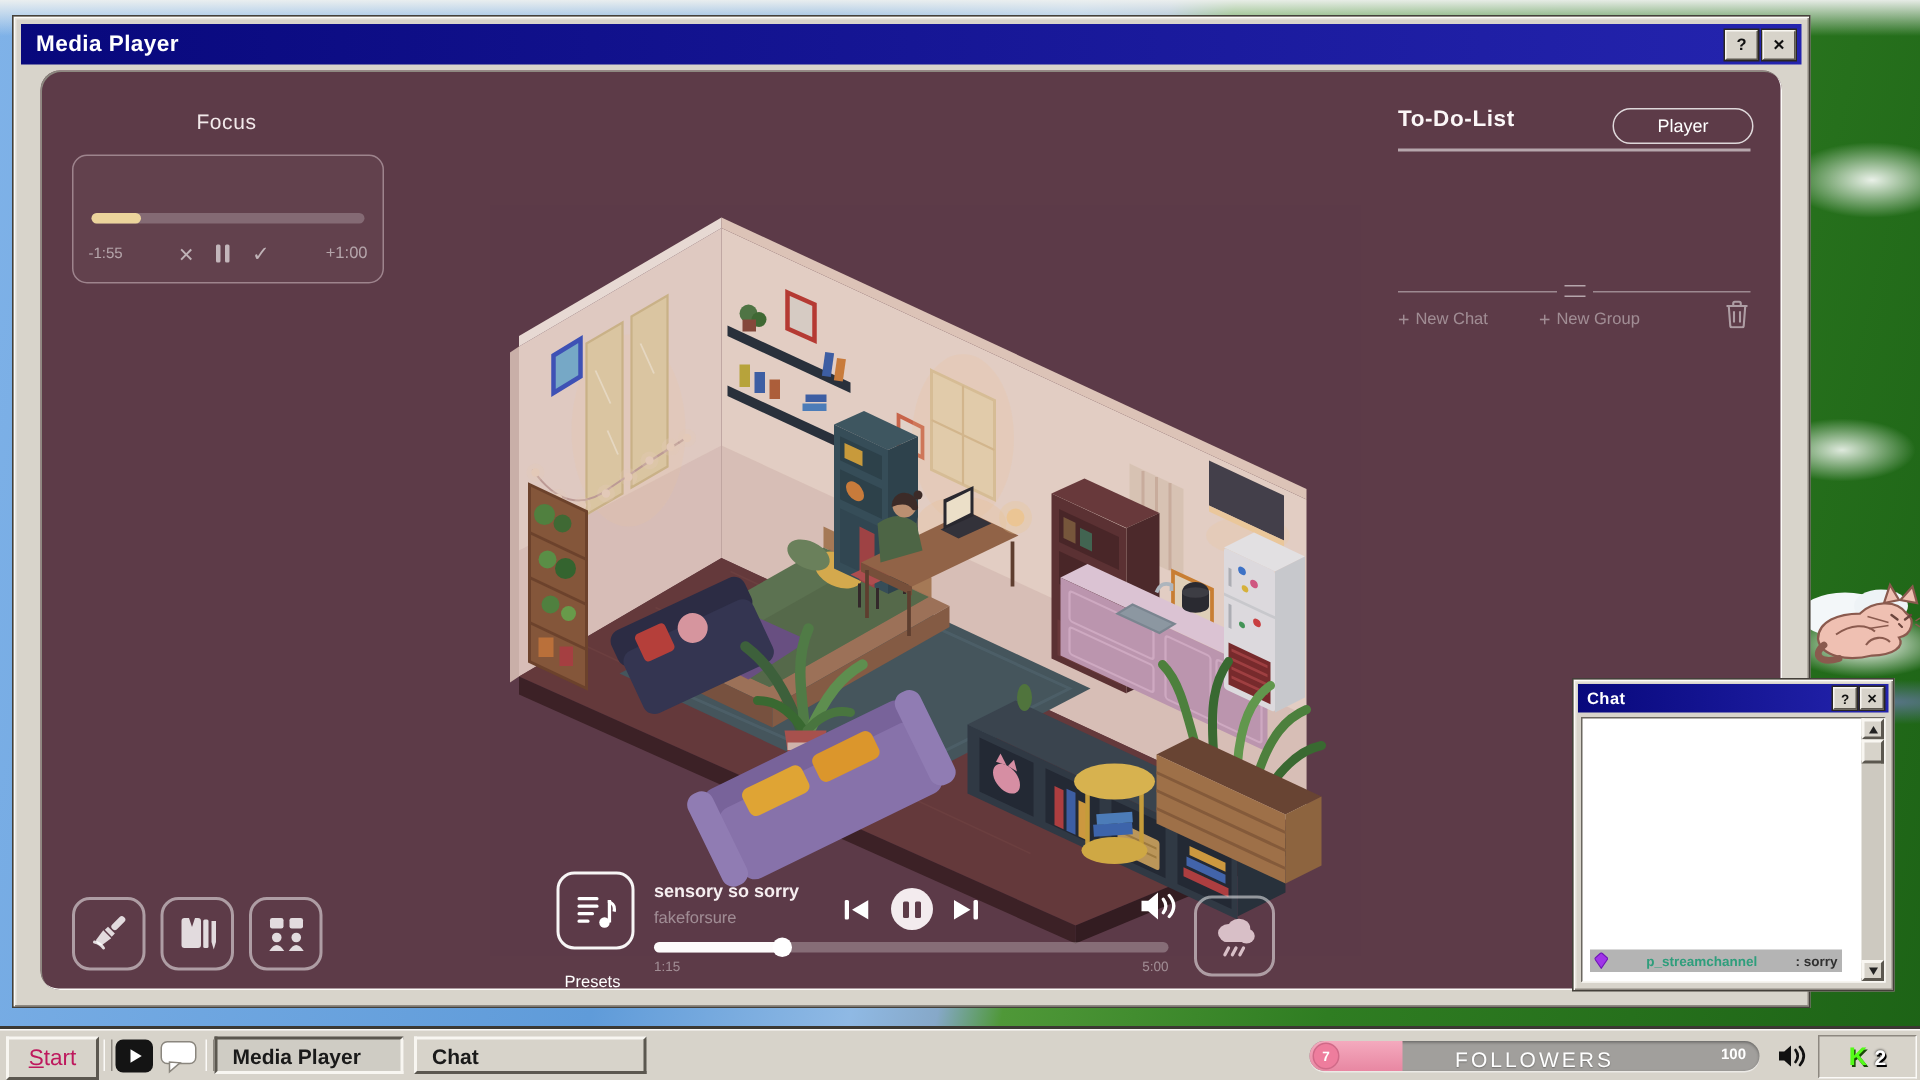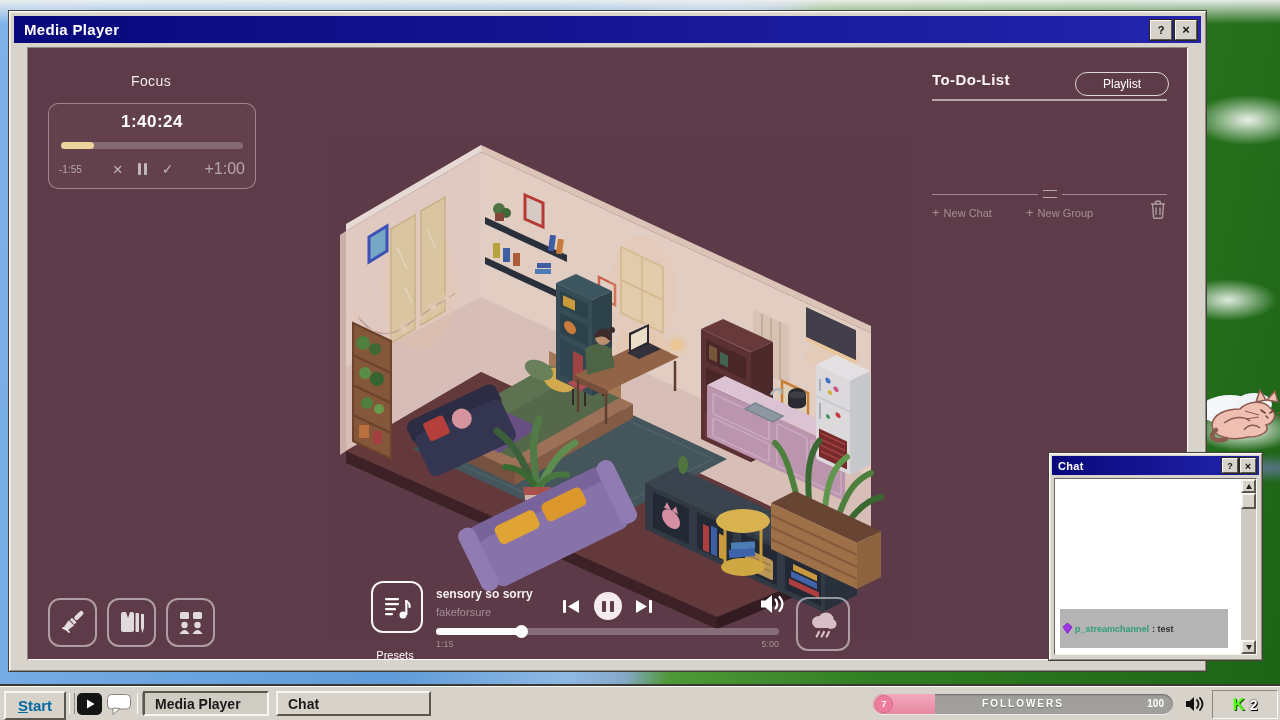--- a/index.html
+++ b/index.html
@@ -41,35 +41,35 @@
   .slider-fill{position:relative;height:100%;background:#fdfbfb;border-radius:4px;}
   .knob{position:absolute;right:-6px;top:-3px;width:13px;height:13px;border-radius:50%;background:#fff;}
   .pause-circle{border-radius:50%;background:#f3ebee;display:flex;align-items:center;justify-content:center;gap:4px;}
   .pause-circle i{display:block;width:4px;height:11px;background:#5d3b48;border-radius:1px;}
 
   
   .chat-body{background:#fff;border:1px solid;border-color:#6a665f #f8f6f1 #f8f6f1 #6a665f;}
   .scroll{background:#cdc9c0;}
   .tri-up{width:0;height:0;border-left:3px solid transparent;border-right:3px solid transparent;border-bottom:5px solid #222;}
   .tri-dn{width:0;height:0;border-left:3px solid transparent;border-right:3px solid transparent;border-top:5px solid #222;}
-  .chat-msg{background:#b4b4b4;display:flex;align-items:center;padding:12px 3px;font-size:9px;font-weight:bold;}
+  .chat-msg{background:#b4b4b4;display:flex;align-items:center;padding:0 3px;font-size:9px;font-weight:bold;justify-content:space-between;}
   .uname{color:#2f9e7c;margin-left:3px;}
   .mtext{color:#303030;margin-left:3px;}
 
   
   .taskbar{background:#d7d3ca;border-top:1px solid #fbfaf7;box-shadow:0 -2px 0 #3c3933;}
-  .start-label{font-weight:bold;font-size:15px;color:#0369a1;}
+  .start-label{font-weight:normal;font-size:15px;color:#be185d;}
   .start-label::first-letter{text-decoration:underline;}
   .tb-handle{border-left:1px solid #fbfaf7;border-right:1px solid #8d8880;background:#d7d3ca;}
   .task-btn{display:flex;align-items:center;padding:0 10px;font-weight:bold;font-size:14px;color:#1a1a1a;}
   .task-active{border:2px solid;border-color:#5b574f #f8f6f1 #f8f6f1 #5b574f;background:#cfccc4;}
   .fol-pill{border-radius:10px;background:#a19f9c;box-shadow:inset 0 1px 2px rgba(0,0,0,.35),0 1px 0 #eceae6;}
   .fol-fill{border-radius:10px 0 0 10px;background:linear-gradient(180deg,#f4aabe,#e887a2);}
   .fol-badge{border-radius:50%;background:#ee7d9d;border:1px solid #d06a88;color:#fff;font-size:9px;font-weight:bold;}
-  .fol-label{color:#fff;font-weight:bold;font-size:10px;letter-spacing:2px;text-shadow:0 1px 1px rgba(0,0,0,.3);text-align:center;}
+  .fol-label{color:#fff;font-weight:normal;font-size:14px;letter-spacing:2px;text-shadow:0 1px 1px rgba(0,0,0,.3);text-align:center;}
   .kick-k{color:#53fc18;font-size:17px;font-weight:bold;text-shadow:1px 1px 0 #1a4a08;}
   .tray-count{color:#fff;font-size:14px;font-weight:bold;text-shadow:0 0 2px #000,1px 1px 0 #000;}
 </style>
 </head>
 <body>
 
 <div class="stage">
 
   <svg class="abs" style="left:1204px;top:382px;" width="76" height="66" viewBox="0 0 76 66">
     <ellipse cx="26" cy="28" rx="30" ry="15" fill="#f3f7f9"></ellipse>
@@ -87,21 +87,21 @@
 
   <div class="abs win-frame" style="left:8px;top:10px;width:1197px;height:660px;">
     <div class="abs titlebar" style="left:5px;top:5px;right:5px;height:27px;padding:0 4px;">
       <span class="title-text" style="font-size:15px;padding-left:6px;">Media Player</span>
       <span style="margin-left:auto;display:flex;gap:3px;">
         <span class="tbtn flex-c" style="width:20px;height:18px;font-size:11px;">?</span>
         <span class="tbtn flex-c" style="width:20px;height:18px;font-size:13px;">×</span>
       </span>
     </div>
 
-    <div class="abs mp-content" style="left:18px;top:36px;width:1161px;height:613px;">
+    <div class="abs mp-content" style="left:18px;top:36px;width:1161px;height:613px;border-radius:13px;">
 
       <svg class="abs" style="left:300px;top:90px;" width="580" height="500" viewBox="0 0 580 500">
         <g>
           <polygon points="13,98 19,94 19,314 13,318" fill="#d9c0b5"></polygon>
           <polygon points="19,94 154,15 154,235 19,314" fill="#f2ddd2"></polygon>
           <polygon points="19,230 154,160 154,235 19,314" fill="#caa39c" opacity=".22"></polygon>
           <polygon points="154,15 544,196 544,416 154,235" fill="#f5e2d4"></polygon>
           <polygon points="154,160 544,340 544,416 154,235" fill="#c9a096" opacity=".25"></polygon>
           <polygon points="19,94 154,15 154,8 19,87" fill="#fbf0e6"></polygon>
           <polygon points="154,15 544,196 544,189 154,8" fill="#eed6c6"></polygon>
@@ -345,40 +345,39 @@
           <polygon points="444,366 530,406 530,452 444,412" fill="#a87848"></polygon>
           <path d="M444,378 l86,40 M444,390 l86,40 M444,402 l86,40" stroke="#8a5f38" stroke-width="2"></path>
           <polygon points="530,406 554,394 554,440 530,452" fill="#946a3e"></polygon>
         </g>
 
         <rect x="0" y="0" width="580" height="500" fill="#5d3b48" opacity=".12"></rect>
       </svg>
 
       <div class="abs" style="left:74px;top:26px;width:100px;text-align:center;font-size:14px;color:#f2e9ea;letter-spacing:.4px;">Focus</div>
       <div class="abs focus-card" style="left:21px;top:56px;width:206px;height:84px;">
-        <div class="abs" style="left:0;top:8px;width:100%;text-align:center;font-size:17px;font-weight:bold;color:#fff;letter-spacing:.5px;">1:40:24</div>
         <div class="abs track" style="left:12px;top:38px;width:182px;height:7px;">
           <div class="fill-cream" style="width: 18%;"></div>
         </div>
         <div class="abs" style="left:10px;right:10px;top:52px;height:26px;display:flex;align-items:center;justify-content:space-between;color:rgba(255,255,255,.52);">
           <span style="font-size:10px;">-1:55</span>
           <span style="display:flex;align-items:center;gap:15px;">
             <span style="font-size:17px;line-height:1;color:rgba(255,255,255,.6);">×</span>
             <span style="display:flex;gap:3px;">
                 <i class="pbar"></i>
                 <i class="pbar"></i>
               </span>
             <span style="font-size:14px;color:rgba(255,255,255,.6);">✓</span>
           </span>
-          <span style="font-size:16px;">+1:00</span>
+          <span style="font-size:11px;">+1:00</span>
         </div>
       </div>
 
       <div class="abs" style="left:905px;top:24px;font-size:15px;font-weight:bold;color:#fbf6f7;letter-spacing:.4px;">To-Do-List</div>
-      <div class="abs pill flex-c" style="left:1048px;top:25px;width:92px;height:22px;font-size:12px;">Playlist</div>
+      <div class="abs pill flex-c" style="left:1048px;top:25px;width:92px;height:22px;font-size:12px;">Player</div>
       <div class="abs" style="left:905px;top:52px;width:235px;height:2px;background:rgba(255,255,255,.55);"></div>
       <div class="abs" style="left:905px;top:143px;width:235px;display:flex;align-items:center;">
         <span class="divline"></span>
           <span class="eqhandle"></span>
           <span class="divline"></span>
       </div>
       <div class="abs dim" style="left:905px;top:158px;font-size:11px;display:flex;align-items:center;gap:4px;">
         <span style="font-size:13px;">+</span>
         <span>New Chat</span>
       </div>
@@ -499,21 +498,21 @@
         <div class="b-out" style="width:15px;height:16px;box-sizing:border-box;"></div>
         <div class="abs b-out flex-c" style="bottom:0;width:15px;height:14px;box-sizing:border-box;">
             <span class="tri-dn"></span>
           </div>
       </div>
       <div class="abs chat-msg" style="left:5px;bottom:6px;width:162px;height:15px;">
         <svg width="9" height="11" viewBox="0 0 9 11">
             <polygon points="4.5,0 9,4 4.5,10.5 0,4" fill="#a035e8" stroke="#7018b8" stroke-width=".8"></polygon>
           </svg>
         <span class="uname">p_streamchannel</span>
-        <span class="mtext">: test</span>
+        <span class="mtext">: sorry</span>
       </div>
     </div>
   </div>
 
   <div class="abs taskbar" style="left:0;top:686px;width:1280px;height:34px;">
     <div class="abs b-out flex-c" style="left:4px;top:4px;width:58px;height:25px;">
       <span class="start-label">Start</span>
     </div>
     <div class="abs tb-handle" style="left:69px;top:6px;width:4px;height:21px;"></div>
     <div class="abs flex-c" style="left:77px;top:6px;width:25px;height:22px;background:#141414;border-radius:5px;">

